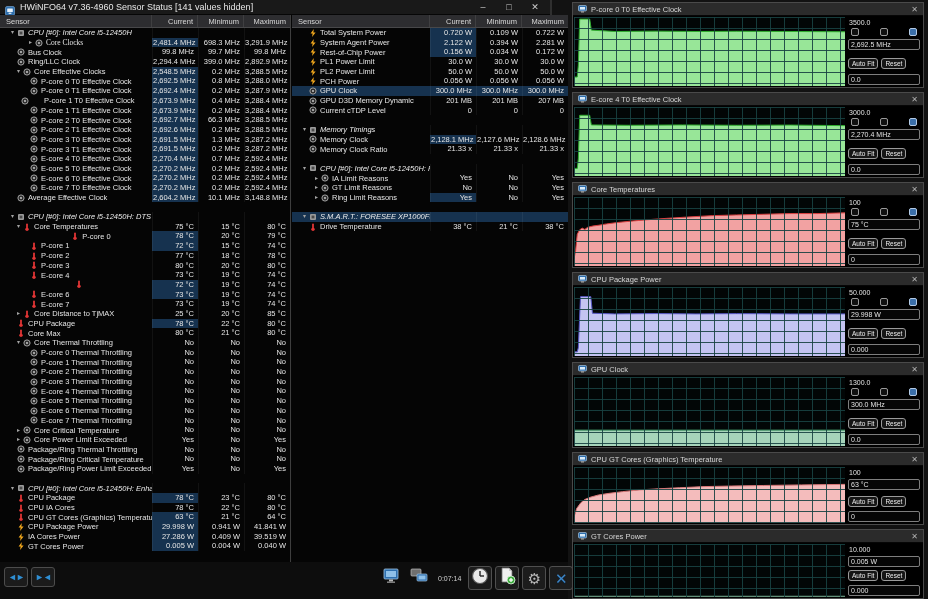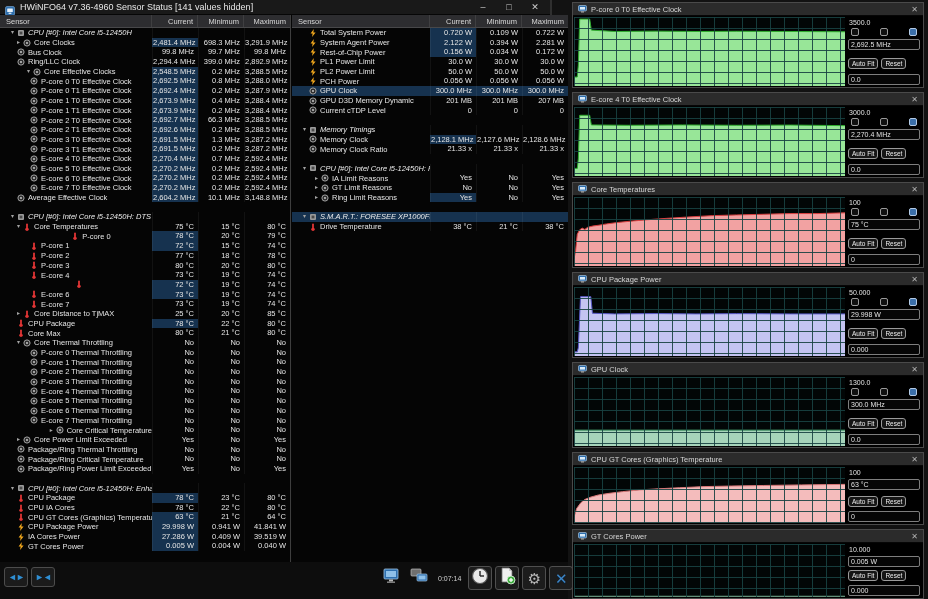--- a/index.html
+++ b/index.html
@@ -114,21 +114,21 @@
               <rect x="2.6" y="2.6" width="2.8" height="2.8" fill="#4a4a4a"></rect>
             </svg>
           </span>
           <span class="slabel">CPU [#0]: Intel Core i5-12450H</span>
         </div>
         <div class="val"></div>
         <div class="val"></div>
         <div class="val"></div>
       </div>
       <div class="row">
-        <div class="lab" style="padding-left: 14px;">
+        <div class="lab" style="padding-left: 26px; font-family: Liberation Serif, serif;">
           <span class="arrow">▸</span>
           <span class="sicon">
             <svg viewBox="0 0 8 8">
               <circle cx="4" cy="4" r="3.1" fill="#2e2e2e" stroke="#a0a0a0" stroke-width="1"></circle>
               <circle cx="4" cy="4" r="0.9" fill="#d8d8d8"></circle>
             </svg>
           </span>
           <span>Core Clocks</span>
         </div>
         <div class="val hl-cell">2,481.4 MHz</div>
@@ -157,21 +157,21 @@
               <circle cx="4" cy="4" r="0.9" fill="#d8d8d8"></circle>
             </svg>
           </span>
           <span>Ring/LLC Clock</span>
         </div>
         <div class="val">2,294.4 MHz</div>
         <div class="val">399.0 MHz</div>
         <div class="val">2,892.9 MHz</div>
       </div>
       <div class="row">
-        <div class="lab" style="padding-left: 14px; margin-left: 10px;">
+        <div class="lab" style="padding-left: 14px;">
           <span class="arrow">▾</span>
           <span class="sicon">
             <svg viewBox="0 0 8 8">
               <circle cx="4" cy="4" r="3.1" fill="#2e2e2e" stroke="#a0a0a0" stroke-width="1"></circle>
               <circle cx="4" cy="4" r="0.9" fill="#d8d8d8"></circle>
             </svg>
           </span>
           <span>Core Effective Clocks</span>
         </div>
         <div class="val hl-cell">2,548.5 MHz</div>
@@ -200,21 +200,21 @@
               <circle cx="4" cy="4" r="0.9" fill="#d8d8d8"></circle>
             </svg>
           </span>
           <span>P-core 0 T1 Effective Clock</span>
         </div>
         <div class="val hl-cell">2,692.4 MHz</div>
         <div class="val">0.2 MHz</div>
         <div class="val">3,287.9 MHz</div>
       </div>
       <div class="row">
-        <div class="lab" style="padding-left: 30px;">
+        <div class="lab" style="padding-left: 21px; gap: 12px;">
           <span class="sicon">
             <svg viewBox="0 0 8 8">
               <circle cx="4" cy="4" r="3.1" fill="#2e2e2e" stroke="#a0a0a0" stroke-width="1"></circle>
               <circle cx="4" cy="4" r="0.9" fill="#d8d8d8"></circle>
             </svg>
           </span>
           <span>P-core 1 T0 Effective Clock</span>
         </div>
         <div class="val hl-cell">2,673.9 MHz</div>
         <div class="val">0.4 MHz</div>
@@ -667,21 +667,21 @@
               <circle cx="4" cy="4" r="0.9" fill="#d8d8d8"></circle>
             </svg>
           </span>
           <span>E-core 7 Thermal Throttling</span>
         </div>
         <div class="val">No</div>
         <div class="val">No</div>
         <div class="val">No</div>
       </div>
       <div class="row">
-        <div class="lab" style="padding-left: 14px; justify-content: flex-end;">
+        <div class="lab" style="padding-left: 14px;">
           <span class="arrow">▸</span>
           <span class="sicon">
             <svg viewBox="0 0 8 8">
               <circle cx="4" cy="4" r="3.1" fill="#2e2e2e" stroke="#a0a0a0" stroke-width="1"></circle>
               <circle cx="4" cy="4" r="0.9" fill="#d8d8d8"></circle>
             </svg>
           </span>
           <span>Core Critical Temperature</span>
         </div>
         <div class="val">No</div>

